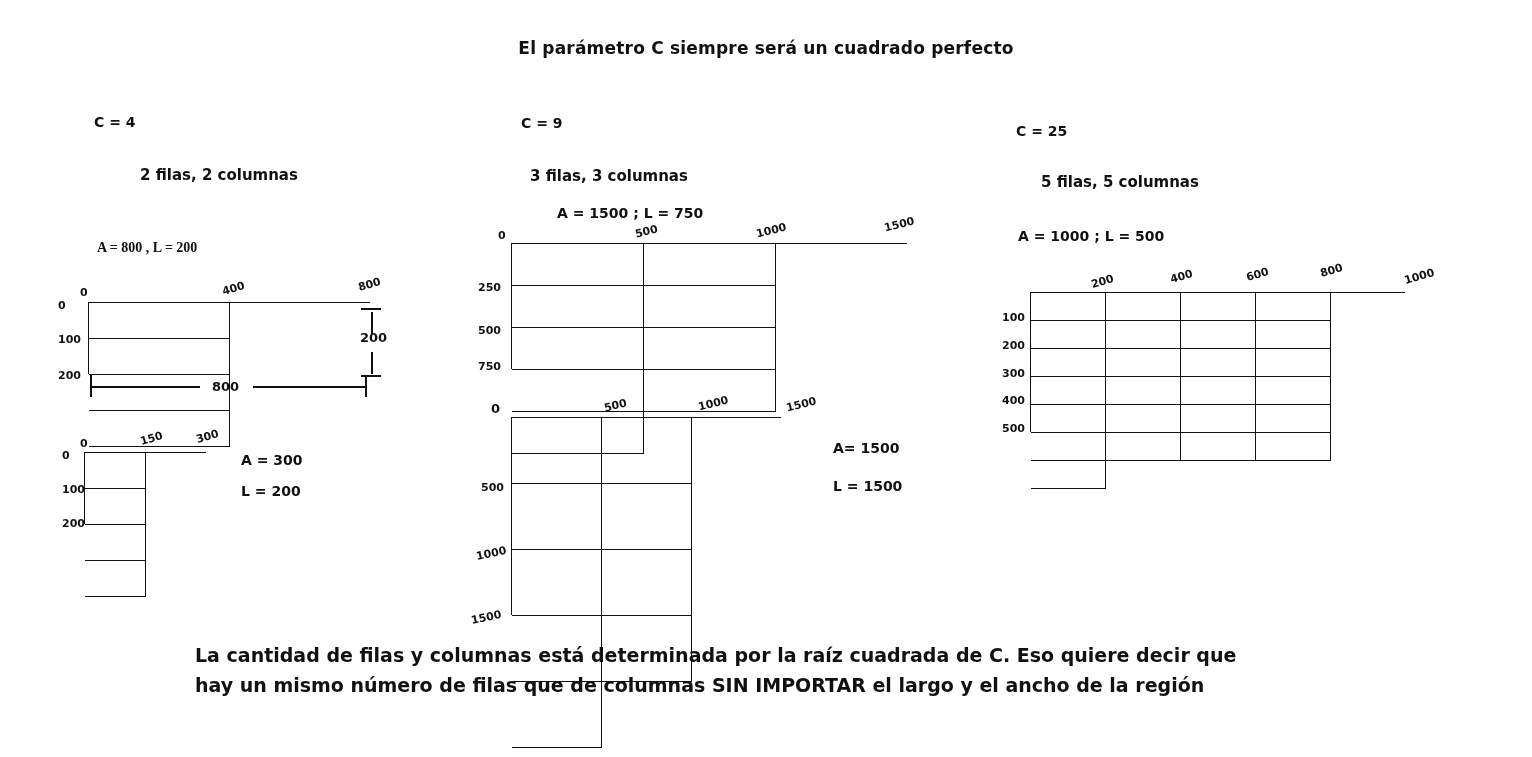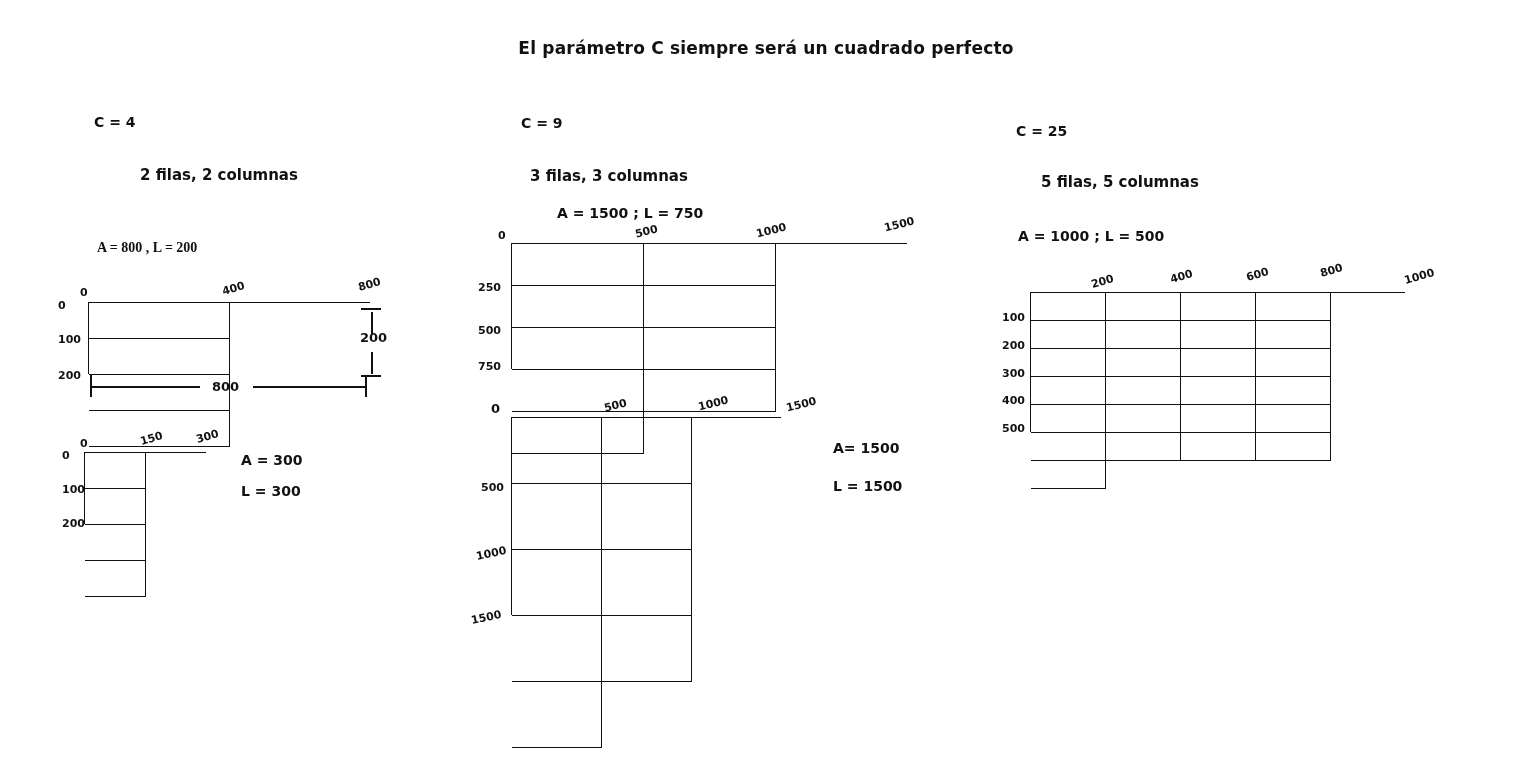--- a/index.html
+++ b/index.html
@@ -101,21 +101,21 @@
   <div class="cell" style="width:61px;height:36px;"></div>
   <div class="cell" style="width:61px;height:36px;"></div>
 </div>
 <div class="abs hand dim-s" style="left:80px; top:437px;">0</div>
 <div class="abs hand dim-s" style="left:140px; top:432px; transform:rotate(-16deg);">150</div>
 <div class="abs hand dim-s" style="left:196px; top:430px; transform:rotate(-16deg);">300</div>
 <div class="abs hand dim-s" style="left:62px; top:449px;">0</div>
 <div class="abs hand dim-s" style="left:62px; top:483px;">100</div>
 <div class="abs hand dim-s" style="left:62px; top:517px;">200</div>
 <div class="abs hand note" style="left:241px; top:452px;">A = 300</div>
-<div class="abs hand note" style="left:241px; top:483px;">L = 300</div>
+<div class="abs hand note" style="left:241px; top:483px;">L = 200</div>
 
 <div class="abs hand sec-head" style="left:521px; top:115px;text-align:center;">C = 9</div>
 <div class="abs hand sec-sub" style="left:530px; top:167px;">3 filas, 3 columnas</div>
 
 <div class="abs hand note" style="left:557px; top:205px;">A = 1500 ;  L = 750</div>
 
 <div class="abs grid" style="left:511px; top:243px; width:396px; height:126px;">
   <div class="cell" style="width:132px;height:42px;"></div>
   <div class="cell" style="width:132px;height:42px;"></div>
   <div class="cell" style="width:132px;height:42px;"></div>
@@ -198,13 +198,15 @@
 <div class="abs hand dim-s" style="left:1320px; top:264px; transform:rotate(-16deg);">800</div>
 <div class="abs hand dim-s" style="left:1404px; top:270px; transform:rotate(-16deg);">1000</div>
 
 <div class="abs hand dim-s" style="left:1002px; top:311px;">100</div>
 <div class="abs hand dim-s" style="left:1002px; top:339px;">200</div>
 <div class="abs hand dim-s" style="left:1002px; top:367px;">300</div>
 <div class="abs hand dim-s" style="left:1002px; top:394px;">400</div>
 <div class="abs hand dim-s" style="left:1002px; top:422px;">500</div>
 
 <div class="abs hand" id="caption">
+  <div>La cantidad de filas y columnas está determinada por la raíz cuadrada de C. Eso quiere decir que</div>
+  <div>hay un mismo número de filas que de columnas SIN IMPORTAR el largo y el ancho de la región</div>
 </div>
 
 </body></html>

